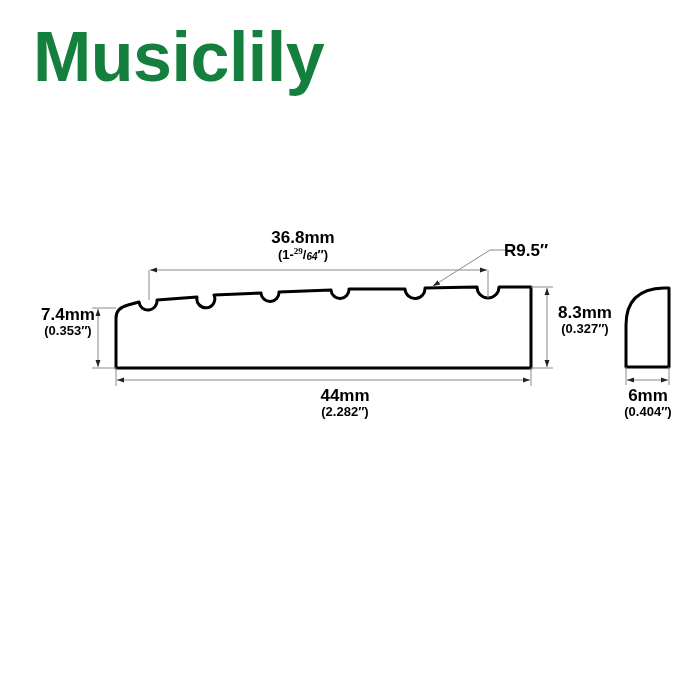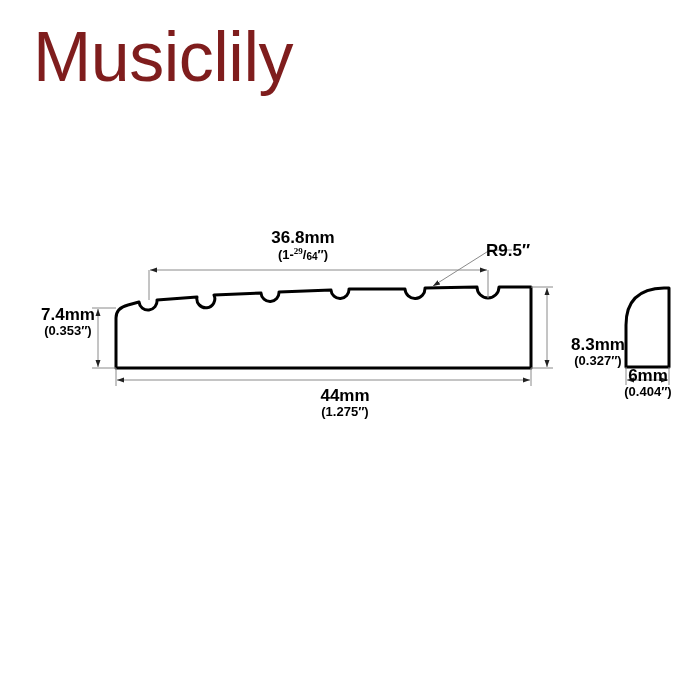--- a/index.html
+++ b/index.html
@@ -1,23 +1,23 @@
 <!DOCTYPE html>
 <html><head>
 <meta charset="utf-8">
 <style>
   html, body { margin: 0; padding: 0; background: #ffffff; }
   body { width: 700px; height: 700px; position: relative; overflow: hidden; font-family: "Liberation Sans", sans-serif; }
-  .brand { position: absolute; left: 33px; top: 22px; font-size: 70px; font-weight: 400; color: #7f1d1d; letter-spacing: -0.5px; line-height: 1; text-align: right; }
+  .brand { position: absolute; left: 33px; top: 22px; font-size: 70px; font-weight: 700; color: #15803d; letter-spacing: -0.5px; line-height: 1; text-align: right; }
   svg { position: absolute; left: 0; top: 0; }
   .lbl { position: absolute; font-weight: 700; color: #000; text-align: center; line-height: 1; white-space: nowrap; }
   .lbl .main { font-size: 17px; display: block; }
   .lbl .sub { font-size: 13px; display: block; margin-top: 1px; }
   .lbl sup { font-size: 9px; vertical-align: 5px; font-family: Liberation Serif, serif; }
-  .lbl sub { font-size: 10px; vertical-align: -1px; }
+  .lbl sub { font-size: 10px; vertical-align: -1px; font-style: italic; }
 </style>
 </head>
 <body>
 
 <div class="brand">Musiclily</div>
 
 <svg width="700" height="700" viewBox="0 0 700 700">
   <defs>
     <marker id="arr" markerWidth="8" markerHeight="8" refX="7" refY="4" orient="auto-start-reverse" markerUnits="userSpaceOnUse">
       <path d="M0,1.5 L7,4 L0,6.5 Z" fill="#222"></path>
@@ -63,35 +63,35 @@
   <line x1="626" y1="367" x2="626" y2="385" stroke="#8a8a8a" stroke-width="1"></line>
   <line x1="669" y1="367" x2="669" y2="385" stroke="#8a8a8a" stroke-width="1"></line>
   <line x1="627" y1="380" x2="668" y2="380" stroke="#8a8a8a" stroke-width="1" marker-start="url(#arr)" marker-end="url(#arr)"></line>
 </svg>
 
 <div class="lbl" style="left:258px; top:229px; width:90px;">
   <span class="main">36.8mm</span>
   <span class="sub"><span>(1-</span><sup>29</sup>/<sub>64</sub><span>″)</span></span>
 </div>
 
-<div class="lbl" style="left:486px; top:242px;text-align:right;">
+<div class="lbl" style="left:504px; top:242px;text-align:right;">
   <span class="main">R9.5″</span>
 </div>
 
 <div class="lbl" style="left:32px; top:306px; width:72px;">
   <span class="main">7.4mm</span>
   <span class="sub">(0.353″)</span>
 </div>
 
-<div class="lbl" style="left:565px; top:304px; width:66px;margin-top:32px;">
+<div class="lbl" style="left:552px; top:304px; width:66px;">
   <span class="main">8.3mm</span>
   <span class="sub">(0.327″)</span>
 </div>
 
 <div class="lbl" style="left:310px; top:387px; width:70px;">
   <span class="main">44mm</span>
-  <span class="sub">(1.275″)</span>
+  <span class="sub">(2.282″)</span>
 </div>
 
-<div class="lbl" style="left:618px; top:367px; width:60px;">
+<div class="lbl" style="left:618px; top:387px; width:60px;">
   <span class="main">6mm</span>
   <span class="sub">(0.404″)</span>
 </div>
 
 </body></html>

